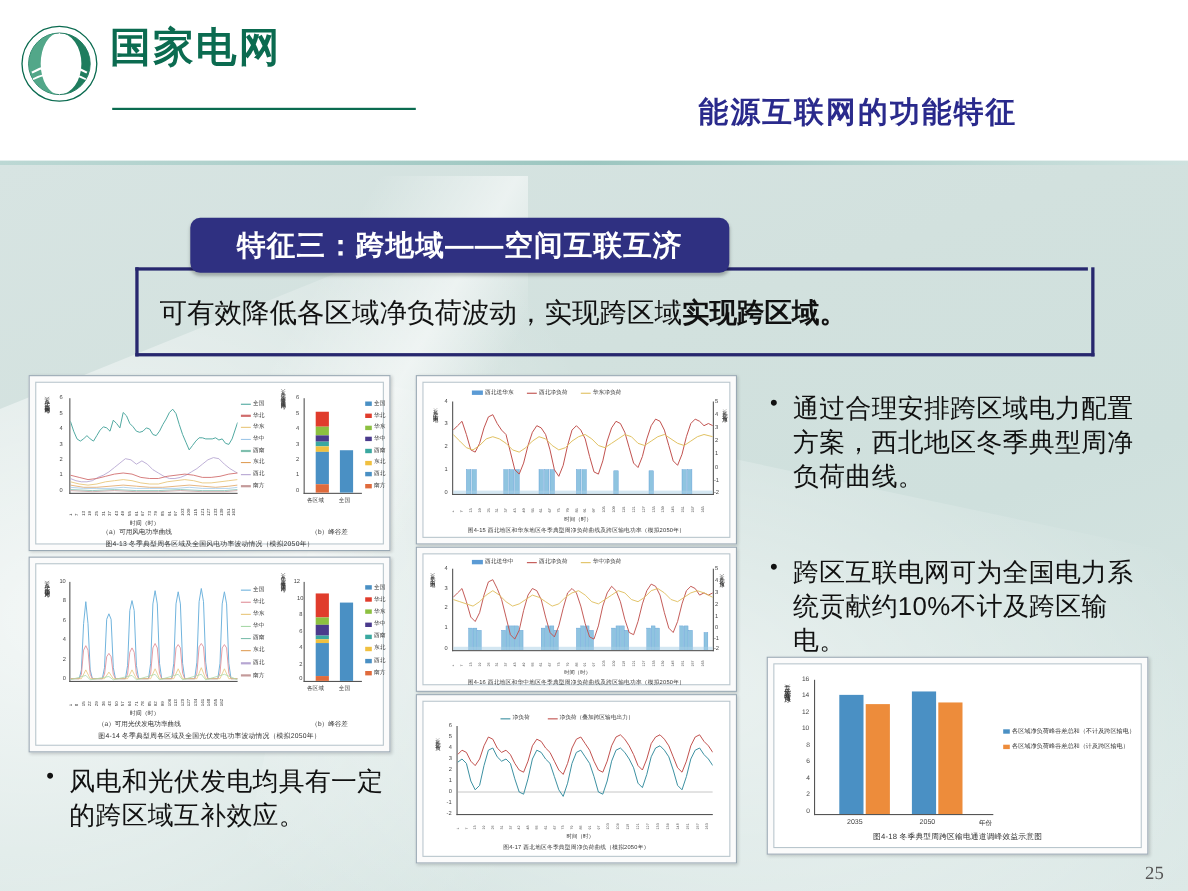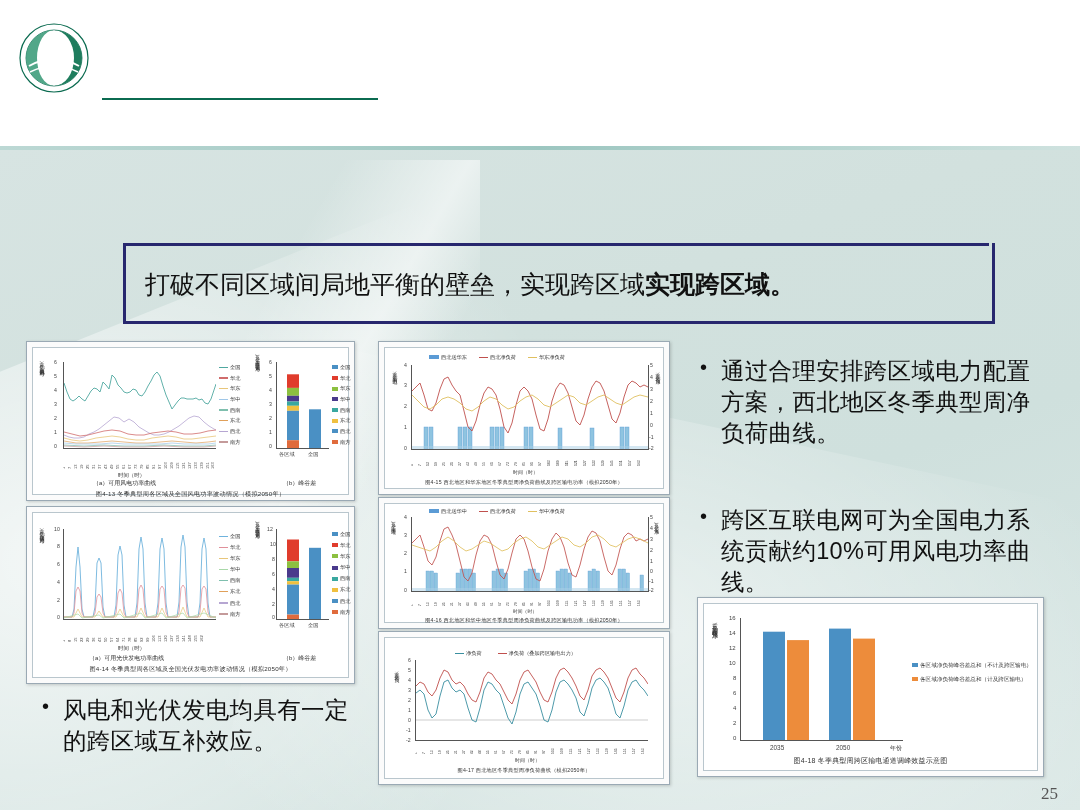--- a/index.html
+++ b/index.html
@@ -112,28 +112,33 @@
       <svg viewBox="0 0 72 72" width="72" height="72">
         <circle cx="36" cy="36" r="34" fill="none" stroke="#0b6b50" stroke-width="1.2"></circle>
         <circle cx="36" cy="36" r="28" fill="none" stroke="#0b6b50" stroke-width="0.8"></circle>
         <path d="M36 8 A28 28 0 0 1 36 64 A20 28 0 0 0 36 8 Z" fill="#1f7d5e"></path>
         <path d="M36 8 A28 28 0 0 0 36 64 A17 28 0 0 1 36 8 Z" fill="#3f9d7c" opacity=".9"></path>
         <path d="M11 44 Q36 30 61 44" fill="none" stroke="#ffffff" stroke-width="2"></path>
         <path d="M12 50 Q36 38 60 50" fill="none" stroke="#ffffff" stroke-width="1.6"></path>
         <path d="M36 8 L36 64" stroke="#ffffff" stroke-width="1" opacity=".7"></path>
       </svg>
     </div>
+    <div class="logo-cn">国家电网</div>
     <div class="logo-div"></div>
   </div>
 
+  <div class="page-title">能源互联网的功能特征</div>
 
   <div class="banner-line"></div>
   <div class="banner-box"></div>
+  <div class="banner-tag">
+    <span>特征三：跨地域——空间互联互济</span>
+  </div>
   <div class="banner-sub">
-    <span>打破不同区域间局地平衡的壁垒，实现跨区域</span>
+    <span>可有效降低各区域净负荷波动，实现跨区域</span>
       <b>实现跨区域。</b>
   </div>
 
   <div class="fig-card" id="card1">
     <div class="fig-inner">
 
       <div class="vlabel" style="left:6px;top:20px;height:84px;font-size:5px;">可用风电功率（亿千瓦）</div>
       <div class="plotbox" style="left:30px;top:14px;width:152px;height:86px;">
         <svg viewBox="0 0 152 86" width="152" height="86" preserveAspectRatio="none">
           <polyline fill="none" stroke="#4fa8a0" stroke-width="0.9" points="0,21 3,30 6,37 9,39 12,37 15,34 18,37 21,39 24,34 27,29 30,26 33,27 36,30 39,20 42,23 45,27 48,13 51,16 54,23 57,26 60,30 63,31 66,30 69,27 72,28 75,33 78,34 81,30 84,24 87,19 90,13 93,10 96,14 99,24 102,33 105,40 108,47 111,43 114,39 117,36 120,36 123,37 126,37 129,37 132,36 135,38 138,37 141,41 144,42 147,37 150,28 152,22"></polyline>
@@ -741,21 +746,21 @@
     </div>
   </div>
 
   <div class="bullet-row" id="b1" style="left:700px;top:356px;width:340px;">
     <span class="bullet-dot">•</span>
     <span class="bullet-text">通过合理安排跨区域电力配置方案，西北地区冬季典型周净负荷曲线。</span>
   </div>
 
   <div class="bullet-row" id="b2" style="left:700px;top:505px;width:340px;">
     <span class="bullet-dot">•</span>
-    <span class="bullet-text">跨区互联电网可为全国电力系统贡献约10%可用风电功率曲线。</span>
+    <span class="bullet-text">跨区互联电网可为全国电力系统贡献约10%不计及跨区输电。</span>
   </div>
 
   <div class="bullet-row" id="b3" style="left:42px;top:695px;width:320px;">
     <span class="bullet-dot">•</span>
     <span class="bullet-text">风电和光伏发电均具有一定的跨区域互补效应。</span>
   </div>
 
   <div class="page-num">25</div>
 
 </div>

